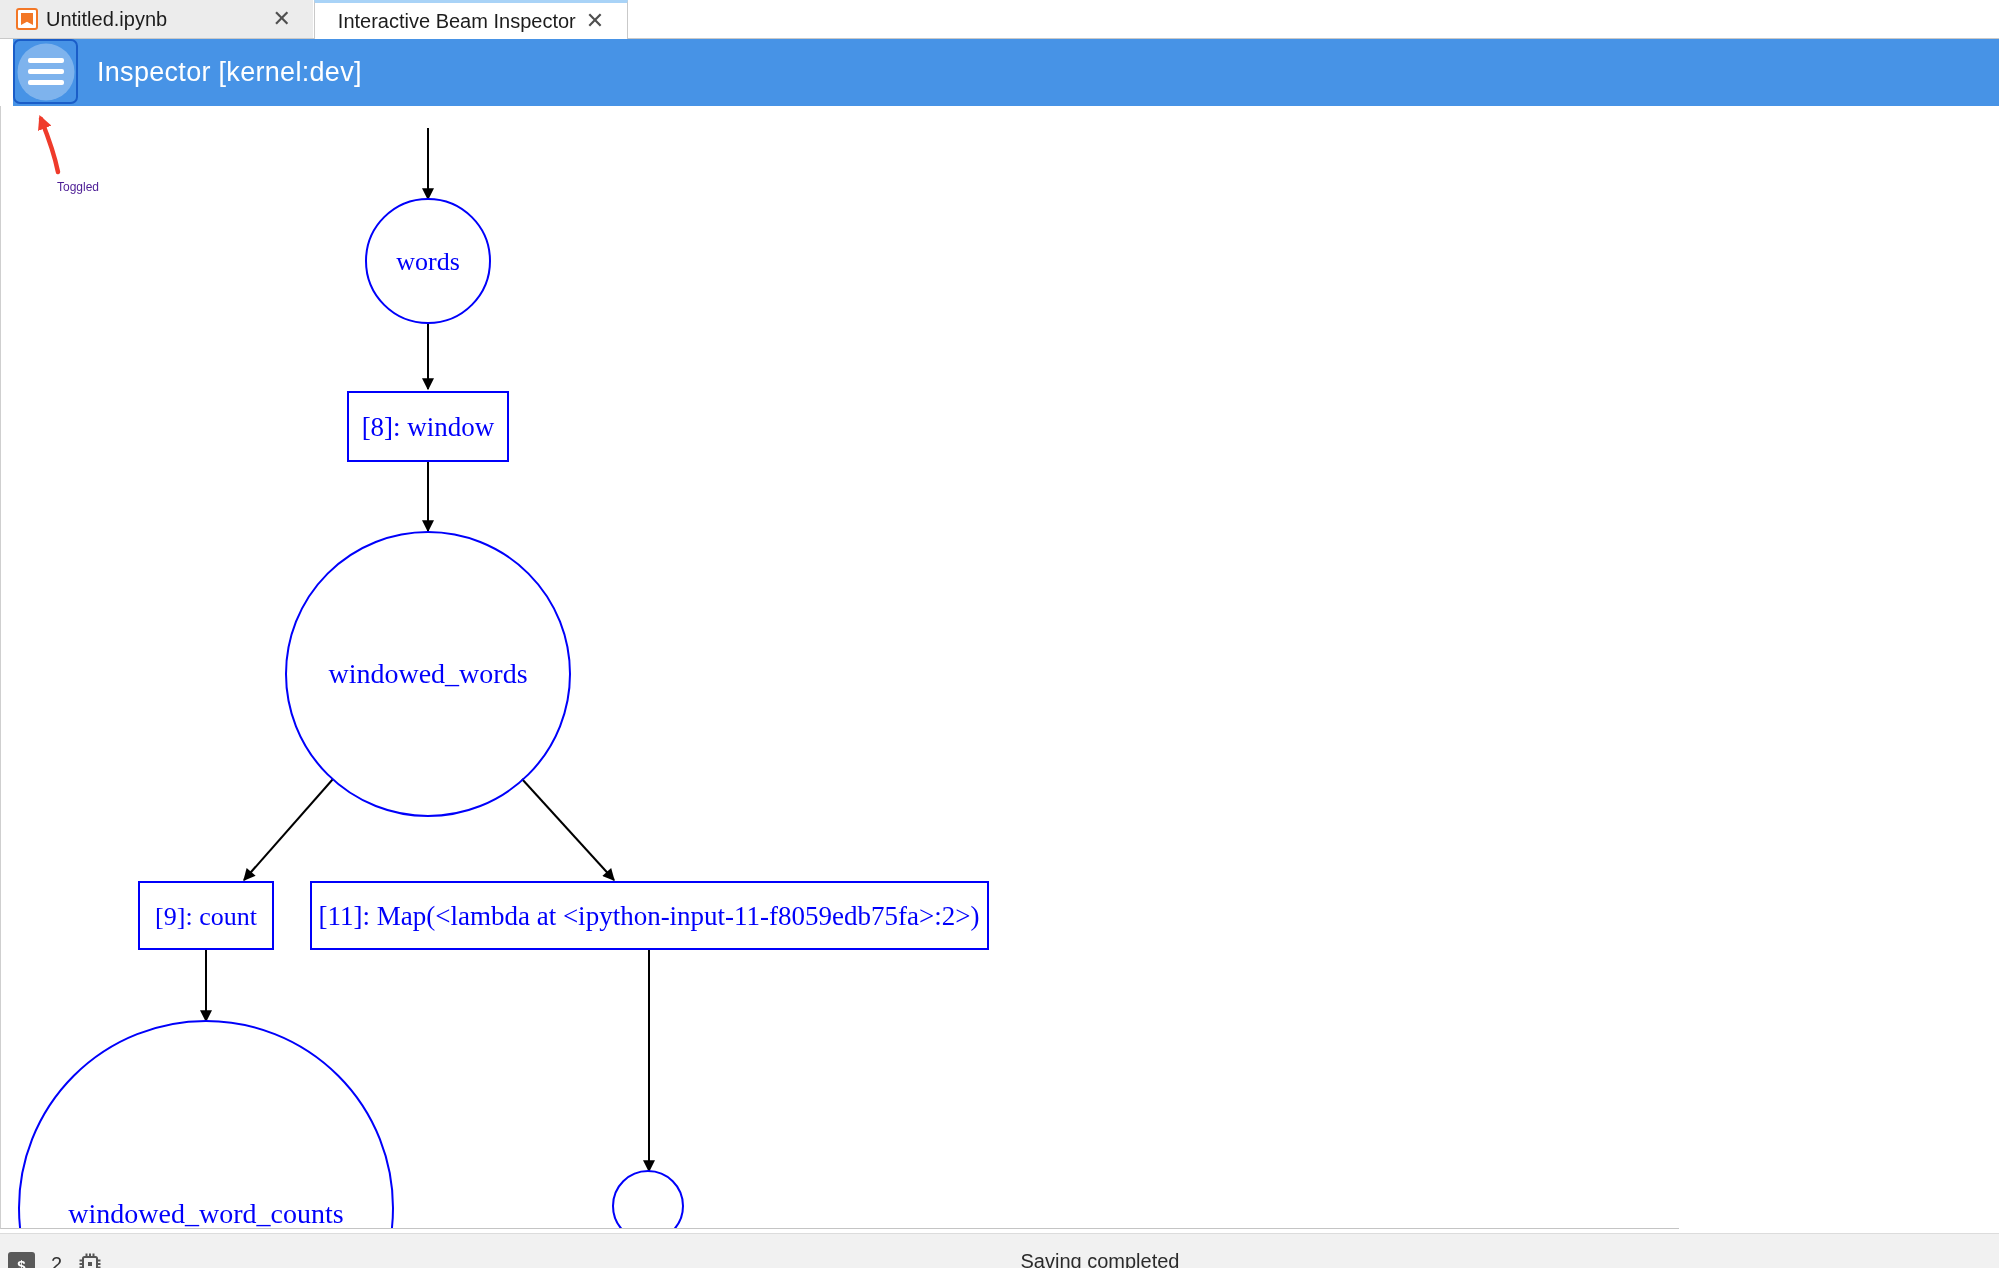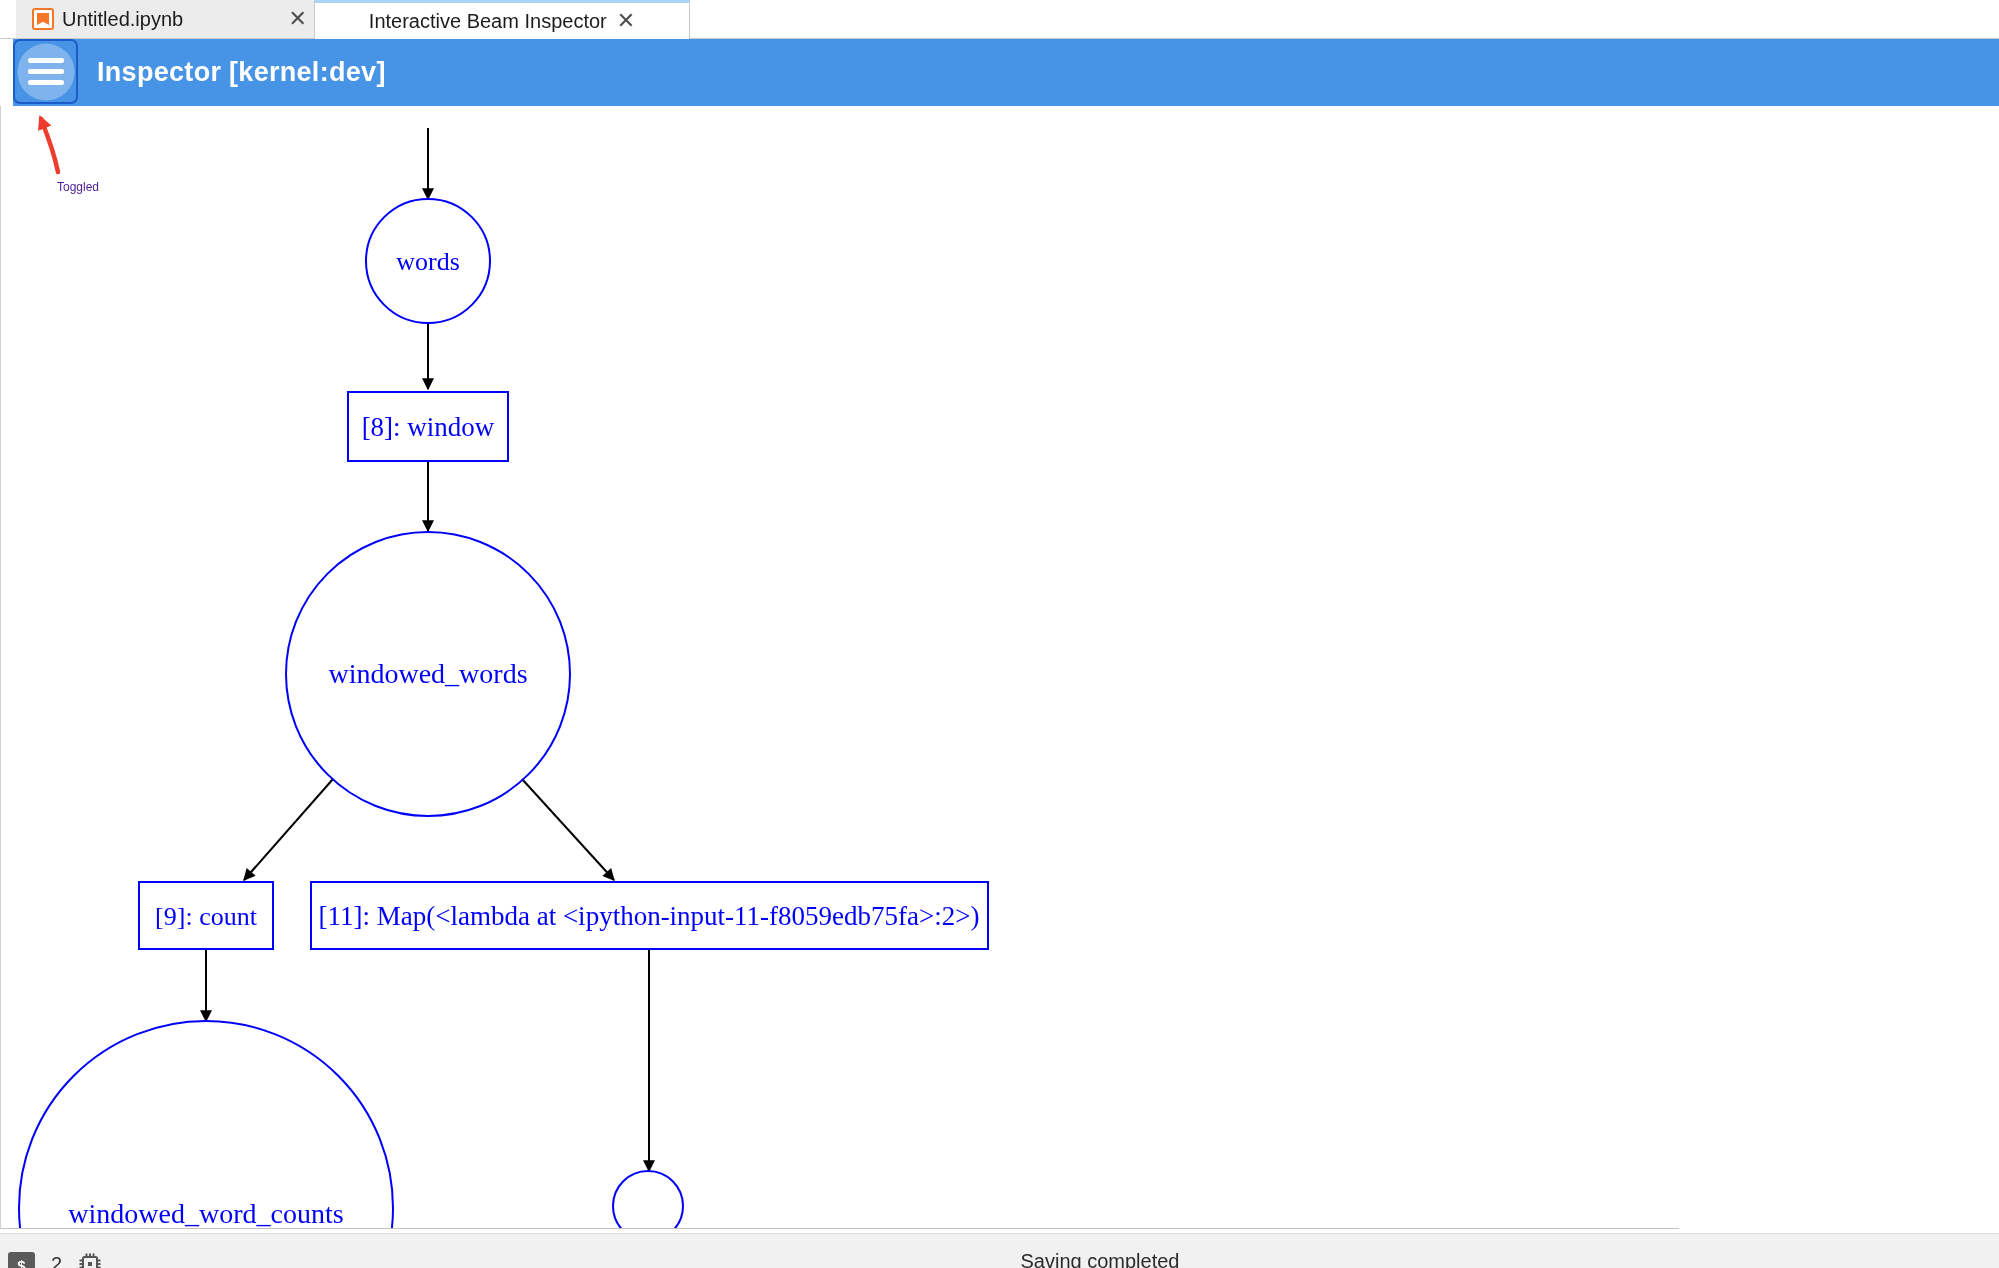--- a/index.html
+++ b/index.html
@@ -18,27 +18,27 @@
     z-index: 5;
   }
   .tab {
     position: absolute; top: 0; height: 38px;
     display: flex; align-items: center;
     box-sizing: border-box;
     font-size: 20px; color: #1c1c1c;
     cursor: pointer;
   }
   .tab.inactive {
-    left: 16px; width: 314px;
+    left: 0; width: 314px;
     background: #ececec;
     border-right: 1px solid #ffffff;
     padding-left: 16px;
   }
   .tab.active {
-    left: 314px; width: 376px;
+    left: 314px; width: 314px;
     background: #ffffff;
     border-left: 1px solid #c9c9c9;
     border-right: 1px solid #c9c9c9;
     border-top: 3px solid #a9d3f7;
     height: 39px; 
     justify-content: center;
   }
   .nb-icon {
     width: 22px; height: 22px;
     border: 2px solid #f37726; border-radius: 3px;
@@ -87,21 +87,21 @@
     background: rgba(255,255,255,0.30);
   }
   .menu-button .bar {
     width: 36px; height: 5px; border-radius: 2px;
     background: #ffffff; position: relative; z-index: 1;
   }
   .header-title {
     margin-left: 84px;
     color: #ffffff;
     font-size: 27px;
-    font-weight: bold;
+    font-weight: normal;
     letter-spacing: 0.3px;
   }
 
   
   .annotation-arrow { position: absolute; left: 15px; top: 105px; z-index: 6; }
   .annotation-label {
     position: absolute; left: 57px; top: 180px;
     color: #4c1d95; font-size: 12px; font-weight: normal;
     z-index: 6;
   }

